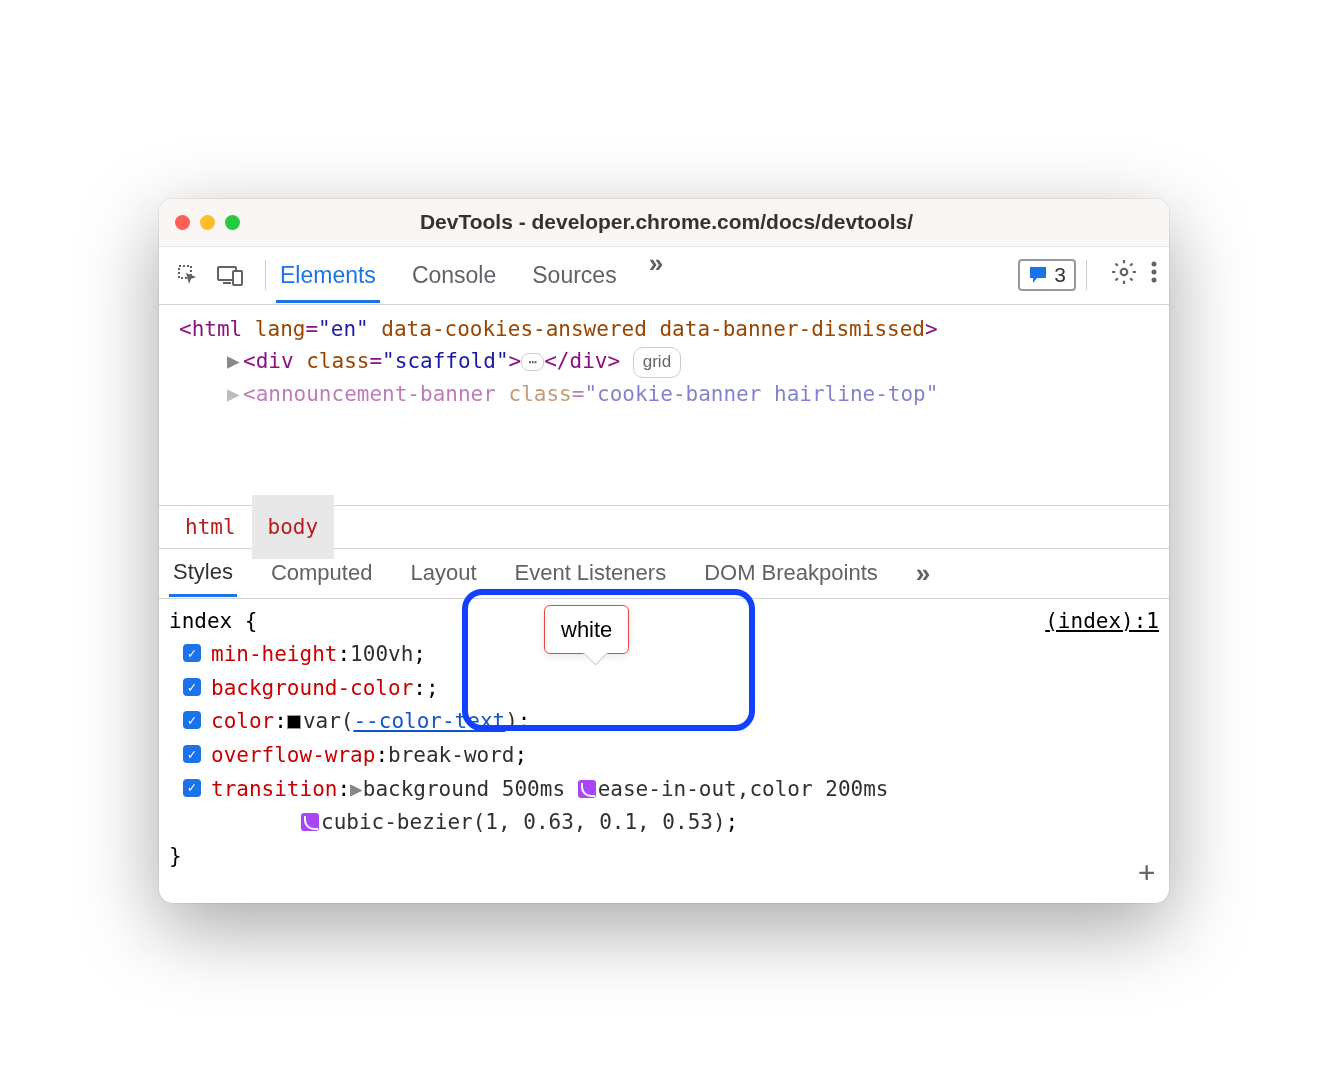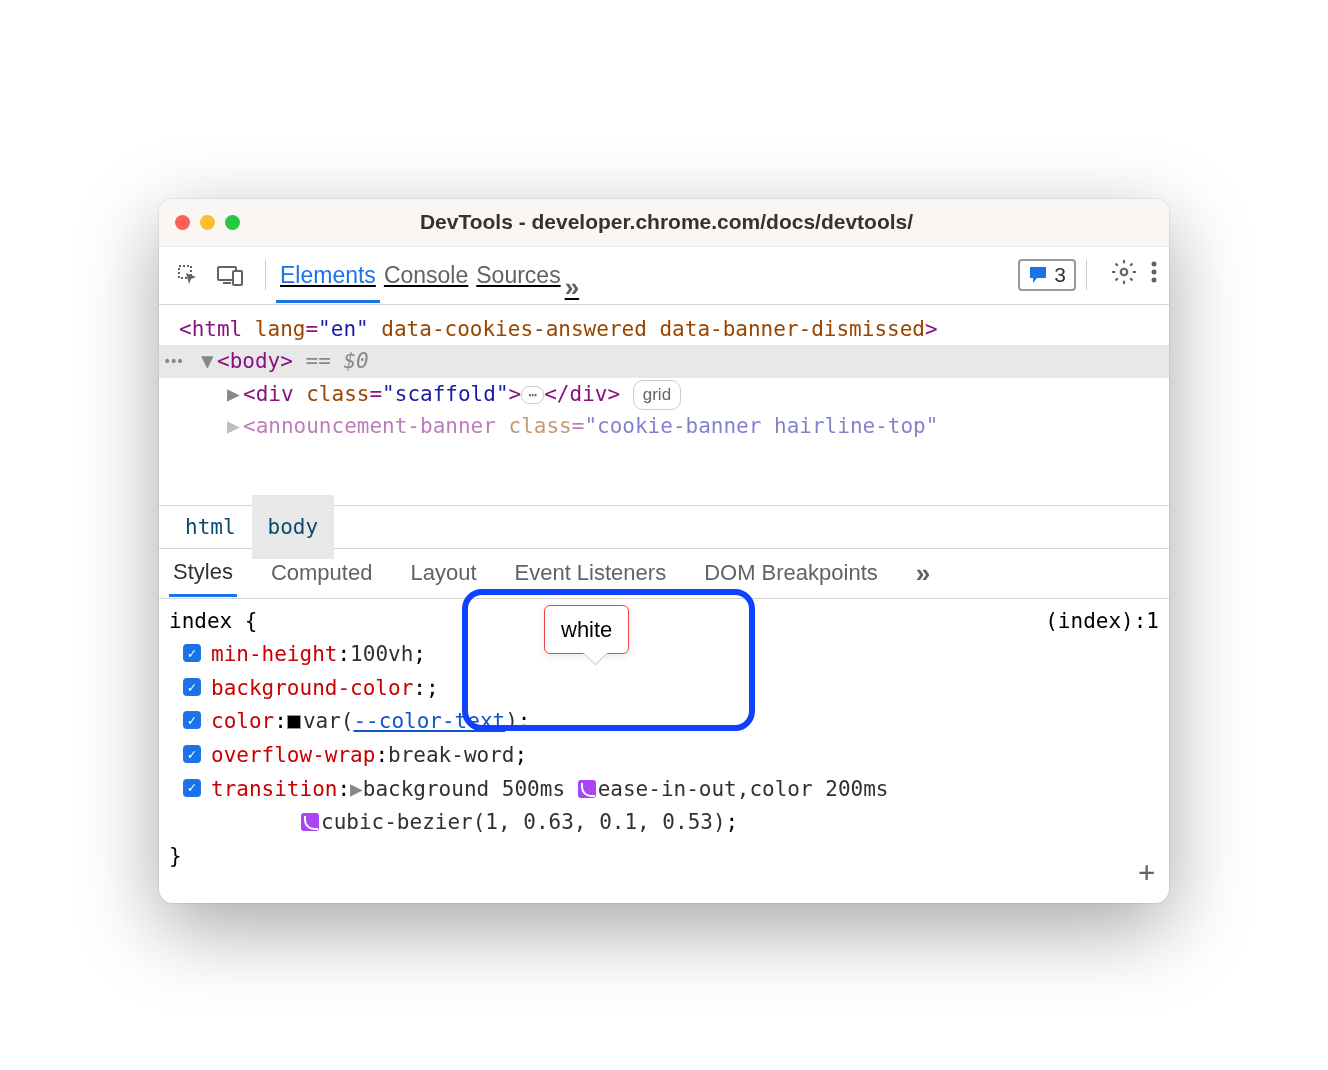--- a/index.html
+++ b/index.html
@@ -40,21 +40,21 @@
 .toolbar {
   height: 58px;
   display: flex;
   align-items: center;
   padding: 0 12px;
   border-bottom: 1px solid #d4d4d4;
   font-size: 22px;
 }
 .tool-icon { width: 34px; height: 34px; display:flex; align-items:center; justify-content:center; color:#5f6368; margin-right: 8px; cursor:pointer; }
 .vdiv { width:1px; height:30px; background:#ccc; margin:0 10px; }
-.tabs { display:flex; align-items:flex-end; flex: 1; text-decoration: underline; }
+.tabs { display:flex; align-items:flex-start; gap: 28px; flex: 1; }
 .tab { color:#5f6368; padding: 14px 4px; cursor:pointer; font-size: 23px; }
 .tab.active { color:#1a73e8; border-bottom: 3px solid #1a73e8; font-weight:400; padding-bottom:11px; }
 .more-chev { font-size: 26px; color:#5f6368; cursor:pointer; font-weight:bold; }
 .badge {
   display:flex; align-items:center; gap:6px;
   border: 2px solid #999; border-radius: 4px;
   padding: 2px 8px; font-size: 21px; color:#333;
 }
 .gear, .kebab { color:#5f6368; cursor:pointer; margin-left: 14px; }
 
@@ -103,21 +103,21 @@
 
 .breadcrumb {
   display:flex; align-items:center;
   font-family: Menlo, monospace;
   font-size: 21px;
   border-top: 1px solid #d4d4d4;
   border-bottom: 1px solid #d4d4d4;
   height: 44px;
   padding: 0 10px;
 }
-.bc-item { padding: 20px 16px; color:#0c4a6e; cursor:pointer; }
+.bc-item { padding: 20px 16px; color:#b91c1c; cursor:pointer; }
 .bc-item.sel { background:#e8e8e8; }
 
 .styles-tabs {
   display:flex; align-items:center;
   height: 50px;
   border-bottom: 1px solid #d4d4d4;
   padding: 0 10px;
   font-size: 22px;
   gap: 30px;
 }
@@ -140,21 +140,21 @@
 .styles-body {
   font-family: Menlo, Consolas, monospace;
   font-size: 21px;
   line-height: 1.6;
   padding: 6px 10px 30px 10px;
   position: relative;
   border-radius: 0 0 14px 14px;
 }
 .rule-header { display:flex; justify-content:space-between; }
 .selector { }
-.source-link { color:#000; font-family: Menlo, monospace; }
+.source-link { color:#000; text-decoration: underline; font-family: Menlo, monospace; }
 .decls { padding-left: 14px; }
 .decl { display:flex; align-items:flex-start; flex-wrap: wrap; }
 .chk {
   width:18px; height:18px; border-radius:4px;
   background:#1a73e8; display:inline-flex;
   align-items:center; justify-content:center;
   margin-right: 10px; margin-top: 6px;
   flex-shrink: 0;
 }
 .chk::after { content:"✓"; color:#fff; font-size:14px; font-weight:bold; }
@@ -265,23 +265,20 @@
           <circle cx="3" cy="12" r="2.5"></circle>
           <circle cx="3" cy="20" r="2.5"></circle>
         </svg>
     </div>
   </div>
 
   <div class="dom-pane">
     <div class="dom-line">
       <span class="tag-brack">&lt;html </span><span class="attr-name">lang</span><span class="tag-brack">=</span><span class="attr-val">"en"</span><span class="attr-name"> data-cookies-answered data-banner-dismissed</span><span class="tag-brack">&gt;</span>
     </div>
-    <div class="dom-line selected-row" style="padding-left:42px">
-      <span class="tri">▼</span><span class="tag-brack">&lt;body&gt;</span> <span class="eq0">== $0</span>
-    </div>
     <div class="dom-line" style="padding-left:68px">
       <span class="tri">▶</span><span class="tag-brack">&lt;div </span><span class="attr-name">class</span><span class="tag-brack">=</span><span class="attr-val">"scaffold"</span><span class="tag-brack">&gt;</span><span class="ellip-badge">⋯</span><span class="tag-brack">&lt;/div&gt;</span> <span class="grid-badge">grid</span>
     </div>
     <div class="dom-line" style="padding-left:68px; opacity:0.55">
       <span class="tri">▶</span><span class="tag-brack">&lt;announcement-banner </span><span class="attr-name">class</span><span class="tag-brack">=</span><span class="attr-val">"cookie-banner hairline-top"</span>
     </div>
   </div>
 
   <div class="breadcrumb">
     <div class="bc-item">html</div>

